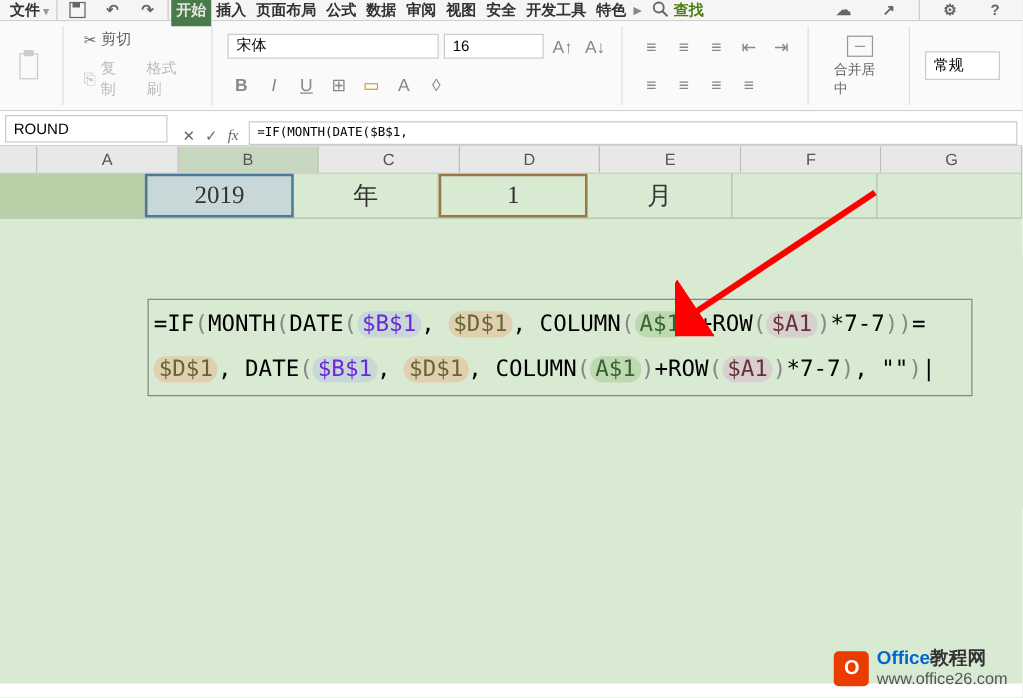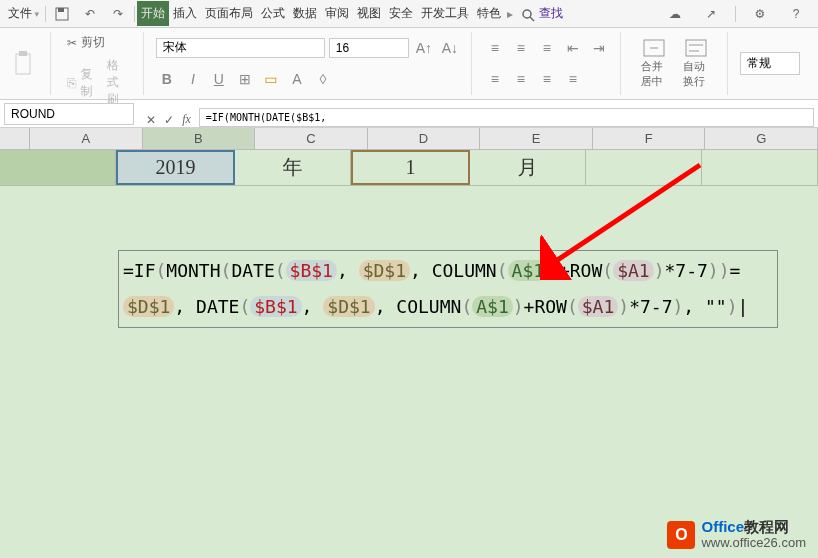--- a/index.html
+++ b/index.html
@@ -1,24 +1,24 @@
 <!DOCTYPE html>
 <html><head>
   <meta charset="utf-8">
   <style>
     * { margin: 0; padding: 0; box-sizing: border-box; }
     body { font-family: "Microsoft YaHei", sans-serif; font-size: 12px; background: #fff; width: 818px; height: 558px; overflow: hidden; position: relative; }
     
     
-    .menu-bar { height: 28px; background: #f5f5f5; border-bottom: 1px solid #d0d0d0; display: flex; align-items: center; padding-left: 4px; }
+    .menu-bar { height: 17px; background: #f5f5f5; border-bottom: 1px solid #d0d0d0; display: flex; align-items: center; padding-left: 4px; font-weight: bold; }
     .menu-item { padding: 4px 4px; cursor: pointer; font-size: 12px; color: #333; }
     .menu-item.active { background: #4a7a4a; color: #e5e5e5; }
     .menu-sep { width: 1px; height: 16px; background: #ccc; margin: 0 2px; }
     .menu-icon { width: 20px; height: 20px; margin: 0 4px; display: inline-flex; align-items: center; justify-content: center; color: #666; }
-    .search-box { margin-left: 8px; display: flex; align-items: flex-end; color: #4c1d95; }
+    .search-box { margin-left: 8px; display: flex; align-items: flex-start; color: #4d7c0f; }
     .search-box span { margin-left: 4px; }
     .right-icons { margin-left: auto; display: flex; align-items: center; padding-right: 8px; gap: 8px; }
     
     
     .ribbon { height: 72px; background: #fafafa; border-bottom: 1px solid #d0d0d0; display: flex; padding: 4px 8px; gap: 12px; }
     .ribbon-group { display: flex; flex-direction: column; justify-content: space-around; border-right: 1px solid #e0e0e0; padding-right: 10px; }
     .ribbon-group:last-child { border-right: none; }
     .ribbon-btn { display: flex; align-items: center; gap: 4px; padding: 2px 4px; color: #666; }
     .ribbon-btn.disabled { color: #bbb; }
     .font-row { display: flex; align-items: center; gap: 4px; }
@@ -43,21 +43,21 @@
     .grid-body { height: 408px; background: #d9ead3; position: relative; }
     
     .row1 { display: flex; height: 36px; border-bottom: 1px solid #b0c0a8; }
     .cell { flex: 1; min-width: 112px; border-right: 1px solid #b0c0a8; display: flex; align-items: center; justify-content: center; font-size: 20px; font-family: "SimSun", serif; color: #333; }
     .cell.a1 { background: #b8d0a8; }
     .cell.b1 { background: #c8d8d8; border: 2px solid #4a7a9a; position: relative; }
     .cell.d1 { border: 2px solid #997744; position: relative; background: #d9ead3; }
     
     .formula-overlay { position: absolute; top: 100px; left: 118px; width: 660px; font-family: "Consolas", monospace; font-size: 18px; line-height: 36px; color: #000; background: transparent; border: 1px solid #888; padding: 2px 4px; }
     .tok { border-radius: 10px; padding: 0 4px; }
-    .tok-b { background: #c8d8d8; color: #b91c1c; }
+    .tok-b { background: #c8d8d8; color: #6d28d9; }
     .tok-d { background: #e0d0b0; color: #663; }
     .tok-a { background: #c0d8b0; color: #363; }
     .tok-r { background: #d8d0d0; color: #633; }
     .paren { color: #888; }
     
     .arrow { position: absolute; top: 10px; left: 540px; pointer-events: none; z-index: 10; }
     
     .watermark { position: absolute; bottom: 8px; right: 12px; display: flex; align-items: center; gap: 6px; }
     .wm-icon { width: 28px; height: 28px; background: #eb3c00; border-radius: 4px; display: flex; align-items: center; justify-content: center; color: #fff; font-weight: bold; font-size: 16px; }
     .wm-text { display: flex; flex-direction: column; line-height: 1.1; }
@@ -169,27 +169,20 @@
     </div>
   </div>
   <div class="ribbon-group" style="flex-direction:row">
     <div class="big-btn">
       <svg width="22" height="18" viewBox="0 0 22 18">
           <rect x="1" y="1" width="20" height="16" fill="none" stroke="#999"></rect>
           <line x1="7" y1="9" x2="15" y2="9" stroke="#999"></line>
         </svg>
       <span>合并居中</span>
     </div>
-    <div class="big-btn">
-      <svg width="22" height="18" viewBox="0 0 22 18">
-          <rect x="1" y="1" width="20" height="16" fill="none" stroke="#999"></rect>
-          <path d="M4 6 h14 M4 12 h10" stroke="#999"></path>
-        </svg>
-      <span>自动换行</span>
-    </div>
   </div>
   <div class="ribbon-group">
     <div class="font-select" style="min-width:60px">常规</div>
   </div>
 </div>
 
 <div class="formula-bar">
   <input class="name-box" value="ROUND" style="">
   <div class="fb-icons">
     <span>✕</span>

